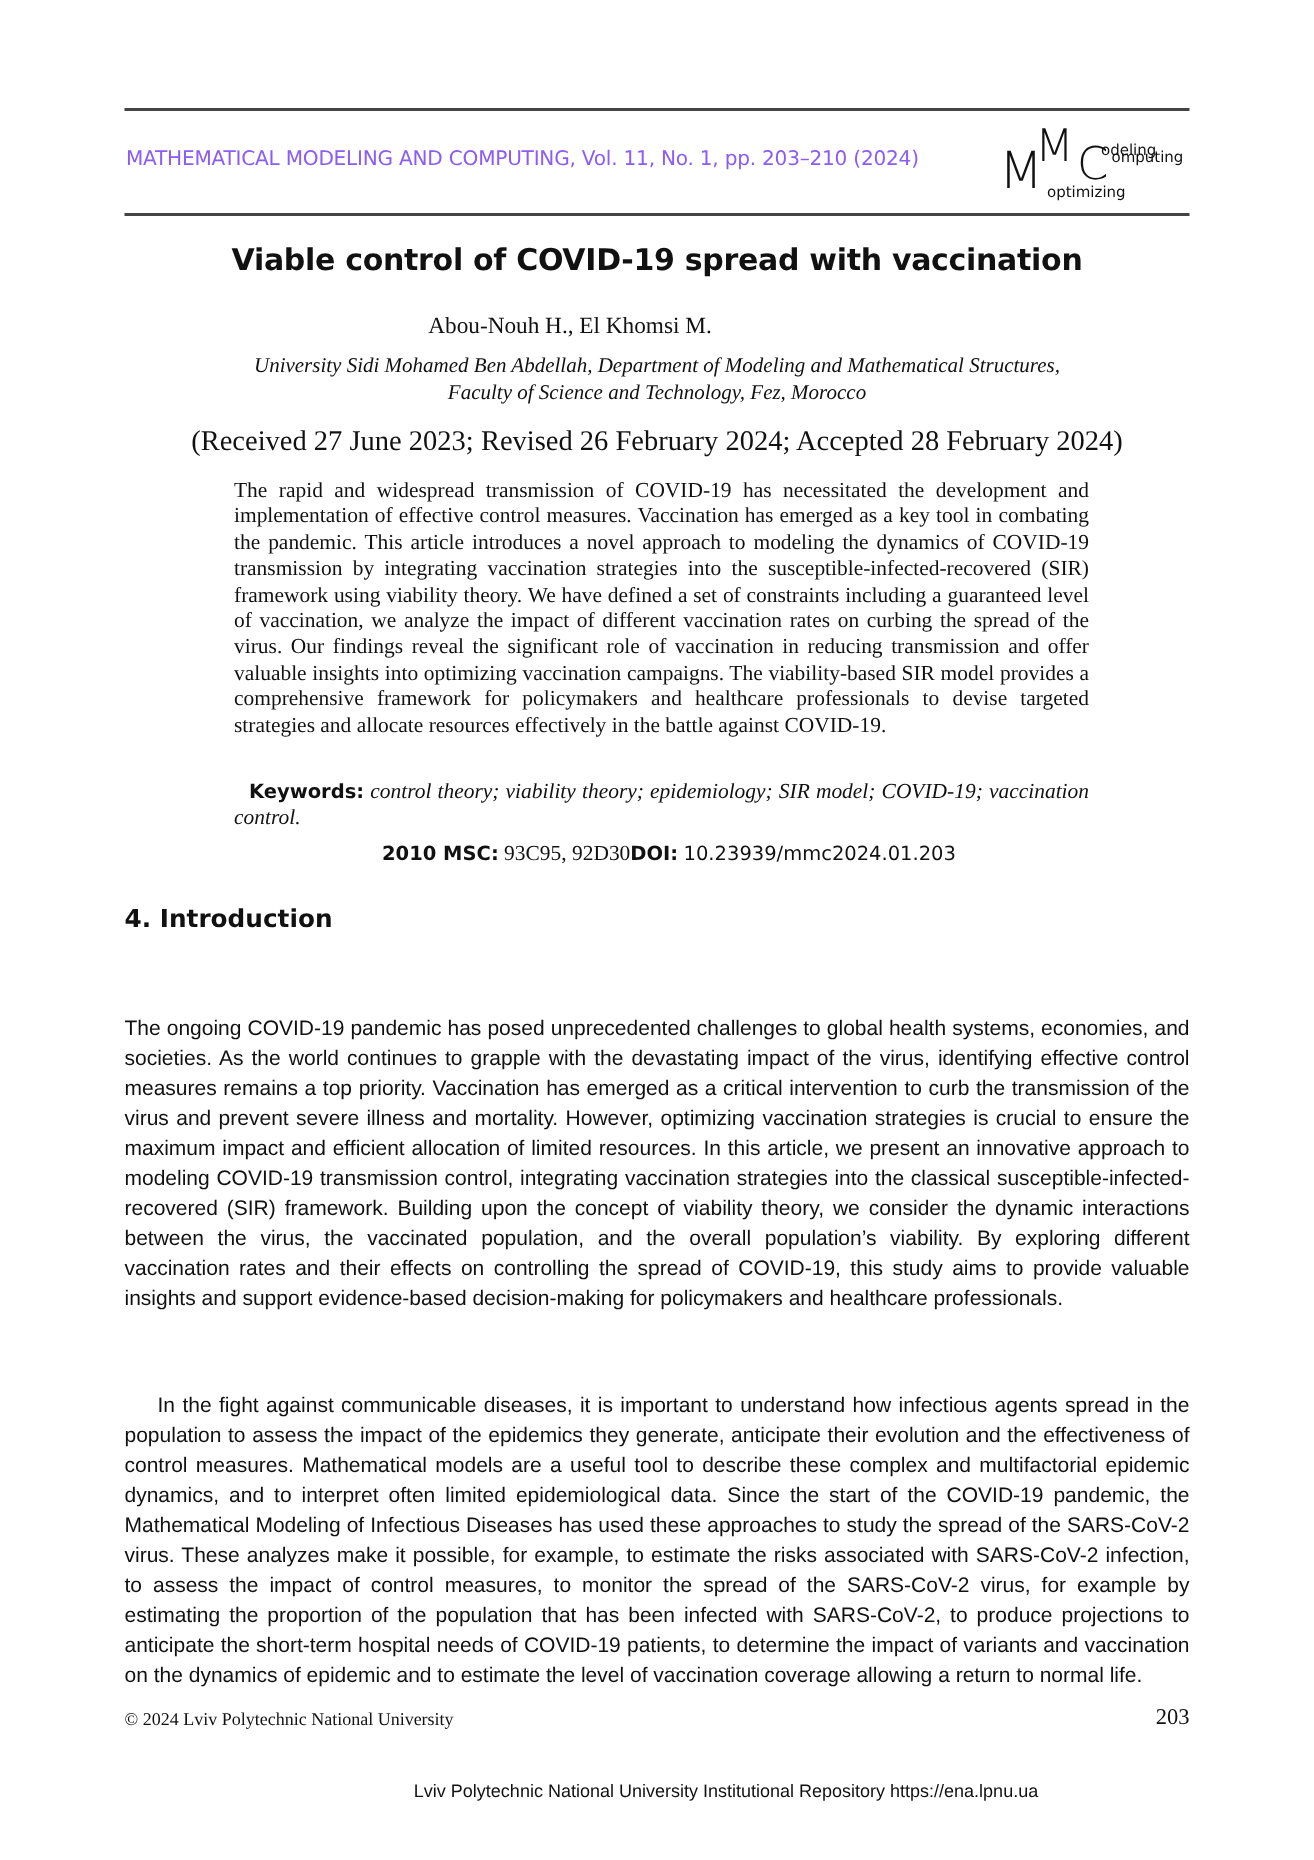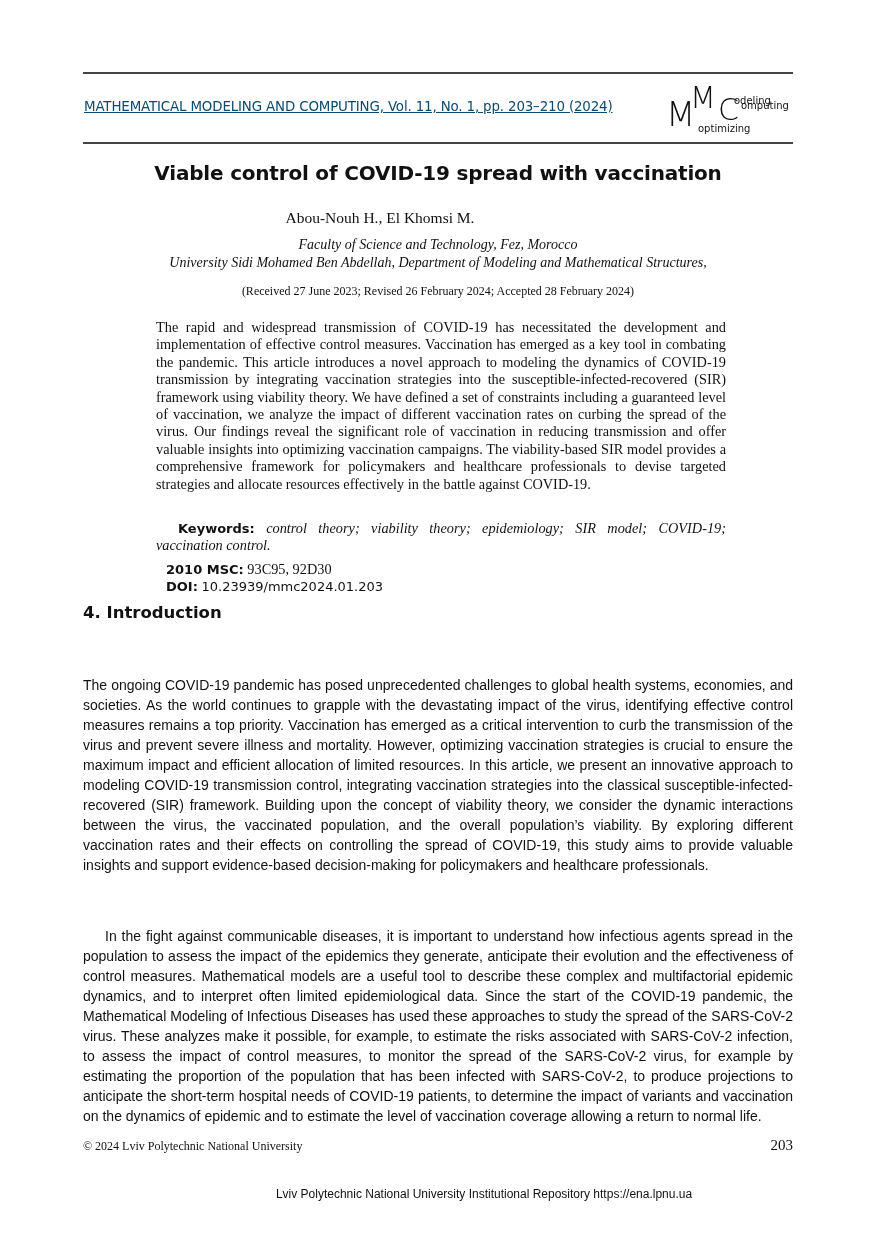--- a/index.html
+++ b/index.html
@@ -1,45 +1,45 @@
 <!DOCTYPE html>
 <html><head>
 <meta charset="utf-8">
 <style>
   html, body { margin: 0; padding: 0; background: #ffffff; }
   body { width: 876px; height: 1240px; position: relative; overflow: hidden; color: #111; }
   .rule { position: absolute; left: 83px; width: 710px; height: 1.5px; background: #444; }
   .journal-line {
     position: absolute; left: 84px; top: 99px;
-    font-family: "DejaVu Sans", sans-serif; font-size: 13.4px; letter-spacing: -0.15px; color: #0c4a6e; text-decoration: underline;
+    font-family: "DejaVu Sans", sans-serif; font-size: 13.4px; letter-spacing: -0.15px; color: #8b5cf6;
   }
   .logo { position: absolute; left: 664px; top: 79px; width: 132px; height: 60px; font-family: "DejaVu Sans", sans-serif; color: #111; }
   .logo .bigM1 { position: absolute; left: 2px; top: 18px; font-size: 34px; line-height: 34px; font-weight: 300; }
   .logo .bigM2 { position: absolute; left: 26px; top: 4px; font-size: 30px; line-height: 30px; font-weight: 300; }
   .logo .bigC { position: absolute; left: 54px; top: 16px; font-size: 30px; line-height: 30px; font-weight: 300; }
   .logo .s1 { position: absolute; left: 70px; top: 16px; font-size: 10px; }
   .logo .s2 { position: absolute; left: 77px; top: 21px; font-size: 10px; }
   .logo .s3 { position: absolute; left: 34px; top: 44px; font-size: 10px; }
 
   .title {
     position: absolute; left: 0; width: 876px; top: 161px; text-align: center;
     font-family: "DejaVu Sans", sans-serif; font-size: 20px; font-weight: 600; letter-spacing: -0.2px;
   }
   .authors { position: absolute; left: 0; width: 760px; top: 209px; text-align: center; font-family: "Liberation Serif", serif; font-size: 15.5px; }
   .affil { position: absolute; left: 0; width: 876px; top: 236px; text-align: center; font-family: "Liberation Serif", serif; font-style: italic; font-size: 14px; line-height: 18px; }
-  .dates { position: absolute; left: 0; width: 876px; top: 284px; text-align: center; font-family: "Liberation Serif", serif; font-size: 12px; }
+  .dates { position: absolute; left: 0; width: 876px; top: 284px; text-align: center; font-family: "Liberation Serif", serif; font-size: 19px; }
 
   .abstract {
     position: absolute; left: 156px; width: 570px; top: 319px;
     font-family: "Liberation Serif", serif; font-size: 14.3px; line-height: 17.4px; text-align: justify; hyphens: auto;
   }
   .keywords { position: absolute; left: 156px; width: 570px; top: 520px; font-family: "Liberation Serif", serif; font-size: 14.3px; line-height: 17.4px; text-align: justify; }
-  .kw-label { font-family: "DejaVu Sans", sans-serif; font-weight: bold; font-size: 13px; margin-left: 22px; }
+  .kw-label { font-family: "DejaVu Sans", sans-serif; font-weight: bold; font-size: 13px; margin-left: 10px; }
   .kw-text { font-style: italic; }
-  .msc-row { position: absolute; left: 166px; width: 560px; top: 561px; font-family: "Liberation Serif", serif; font-size: 14.3px; display: flex; justify-content: flex-start; flex-direction: column; }
+  .msc-row { position: absolute; left: 166px; width: 560px; top: 561px; font-family: "Liberation Serif", serif; font-size: 14.3px; display: flex; justify-content: center; }
   .label-sans { font-family: "DejaVu Sans", sans-serif; font-weight: bold; font-size: 13px; }
   .doi-val { font-family: "DejaVu Sans", sans-serif; font-size: 13px; }
 
   .section-heading { position: absolute; left: 83px; top: 603px; font-family: "DejaVu Sans", sans-serif; font-weight: 600; font-size: 16.5px; }
   .body {
     position: absolute; left: 83px; width: 710px;
     font-family: Liberation Sans, sans-serif; font-size: 14px; line-height: 20px; text-align: justify; margin-top: 46px;
   }
   .body p { margin: 0; }
   .para1 { top: 629px; }
@@ -60,22 +60,22 @@
   <span class="bigC">C</span>
   <span class="s1">odeling</span>
   <span class="s2">omputing</span>
   <span class="s3">optimizing</span>
 </div>
 <div class="rule" style="top:142px;"></div>
 
 <div class="title">Viable control of COVID-19 spread with vaccination</div>
 <div class="authors">Abou-Nouh H., El Khomsi M.</div>
 <div class="affil">
+  <div>University Sidi Mohamed Ben Abdellah, Department of Modeling and Mathematical Structures,</div>
   <div>Faculty of Science and Technology, Fez, Morocco</div>
-  <div>University Sidi Mohamed Ben Abdellah, Department of Modeling and Mathematical Structures,</div>
 </div>
 <div class="dates">(Received 27 June 2023; Revised 26 February 2024; Accepted 28 February 2024)</div>
 
 <div class="abstract">The rapid and widespread transmission of COVID-19 has necessitated the development and implementation of effective control measures.  Vaccination has emerged as a key tool in combating the pandemic.  This article introduces a novel approach to modeling the dynamics of COVID-19 transmission by integrating vaccination strategies into the susceptible-infected-recovered (SIR) framework using viability theory.  We have defined a set of constraints including a guaranteed level of vaccination, we analyze the impact of different vaccination rates on curbing the spread of the virus.  Our findings reveal the significant role of vaccination in reducing transmission and offer valuable insights into optimizing vaccination campaigns. The viability-based SIR model provides a comprehensive framework for policymakers and healthcare professionals to devise targeted strategies and allocate resources effectively in the battle against COVID-19.</div>
 
 <div class="keywords">
   <span class="kw-label">Keywords:</span>
   <span class="kw-text">control theory; viability theory; epidemiology; SIR model; COVID-19; vaccination control.</span>
 </div>
 

